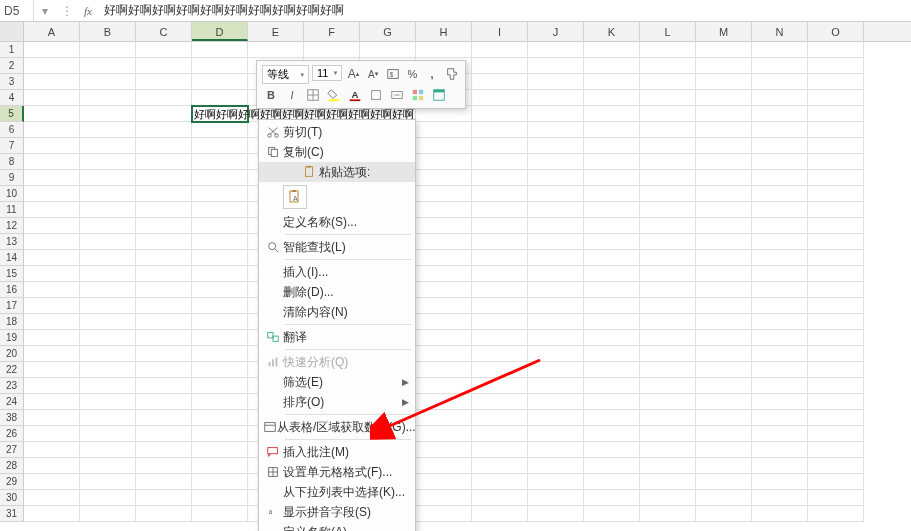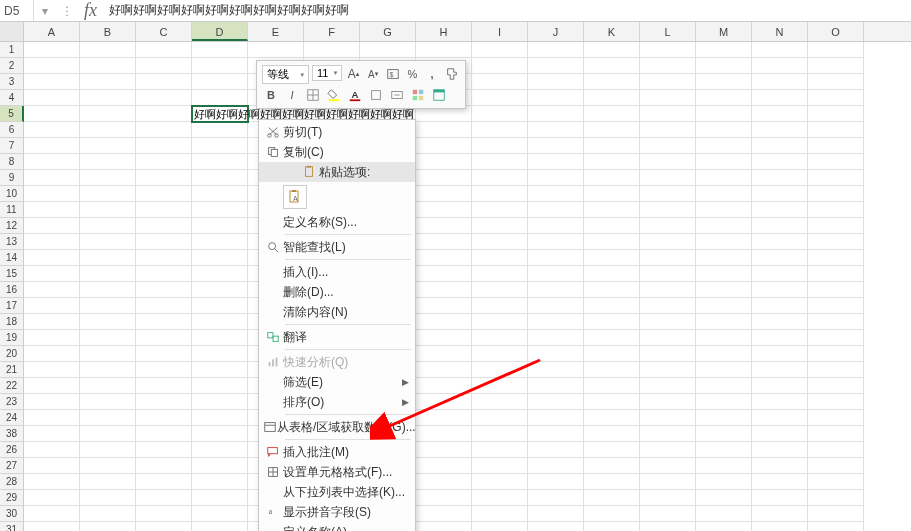--- a/index.html
+++ b/index.html
@@ -2,21 +2,21 @@
 <html><head>
 <meta charset="utf-8">
 <style>
   * { box-sizing: border-box; margin: 0; padding: 0; font-family: "Microsoft YaHei", Arial, sans-serif; }
   body { width: 911px; height: 531px; background: #fff; overflow: hidden; position: relative; }
 
   
   .formula-bar { display: flex; align-items: center; height: 22px; border-bottom: 1px solid #ccc; background: #fff; font-size: 12px; }
   .name-box { width: 34px; padding: 0 4px; border-right: 1px solid #ddd; height: 100%; display: flex; align-items: center; color: #555; }
   .fb-btn { width: 22px; text-align: center; color: #999; cursor: pointer; }
-  .fx { font-style: italic; font-family: "Times New Roman", serif; font-size: 18px; color: #666; padding: 0 6px; }
+  .fx { font-style: italic; font-family: "Times New Roman", serif; font-size: 11px; color: #666; padding: 0 6px; }
   .formula-input { flex: 1; padding: 0 6px; color: #333; white-space: nowrap; overflow: hidden; }
 
   
   .grid { position: relative; }
   .col-headers { display: flex; height: 20px; background: #f3f3f3; border-bottom: 1px solid #ccc; }
   .corner { width: 24px; border-right: 1px solid #ccc; background: #e8e8e8; }
   .colh { width: 56px; text-align: center; font-size: 11px; color: #444; border-right: 1px solid #d4d4d4; line-height: 20px; }
   .colh.selected { background: #d5e3c0; border-bottom: 2px solid #217346; }
   .rows { }
   .row { display: flex; height: 16px; }
@@ -438,38 +438,20 @@
         <div class="cell"></div>
         <div class="cell"></div>
         <div class="cell"></div>
         <div class="cell"></div>
         <div class="cell"></div>
         <div class="cell"></div>
         <div class="cell"></div>
         <div class="cell"></div>
       </div>
       <div class="row">
-        <div class="rowh">21</div>
-        <div class="cell"></div>
-        <div class="cell"></div>
-        <div class="cell"></div>
-        <div class="cell"></div>
-        <div class="cell"></div>
-        <div class="cell"></div>
-        <div class="cell"></div>
-        <div class="cell"></div>
-        <div class="cell"></div>
-        <div class="cell"></div>
-        <div class="cell"></div>
-        <div class="cell"></div>
-        <div class="cell"></div>
-        <div class="cell"></div>
-        <div class="cell"></div>
-      </div>
-      <div class="row">
         <div class="rowh">22</div>
         <div class="cell"></div>
         <div class="cell"></div>
         <div class="cell"></div>
         <div class="cell"></div>
         <div class="cell"></div>
         <div class="cell"></div>
         <div class="cell"></div>
         <div class="cell"></div>
         <div class="cell"></div>

